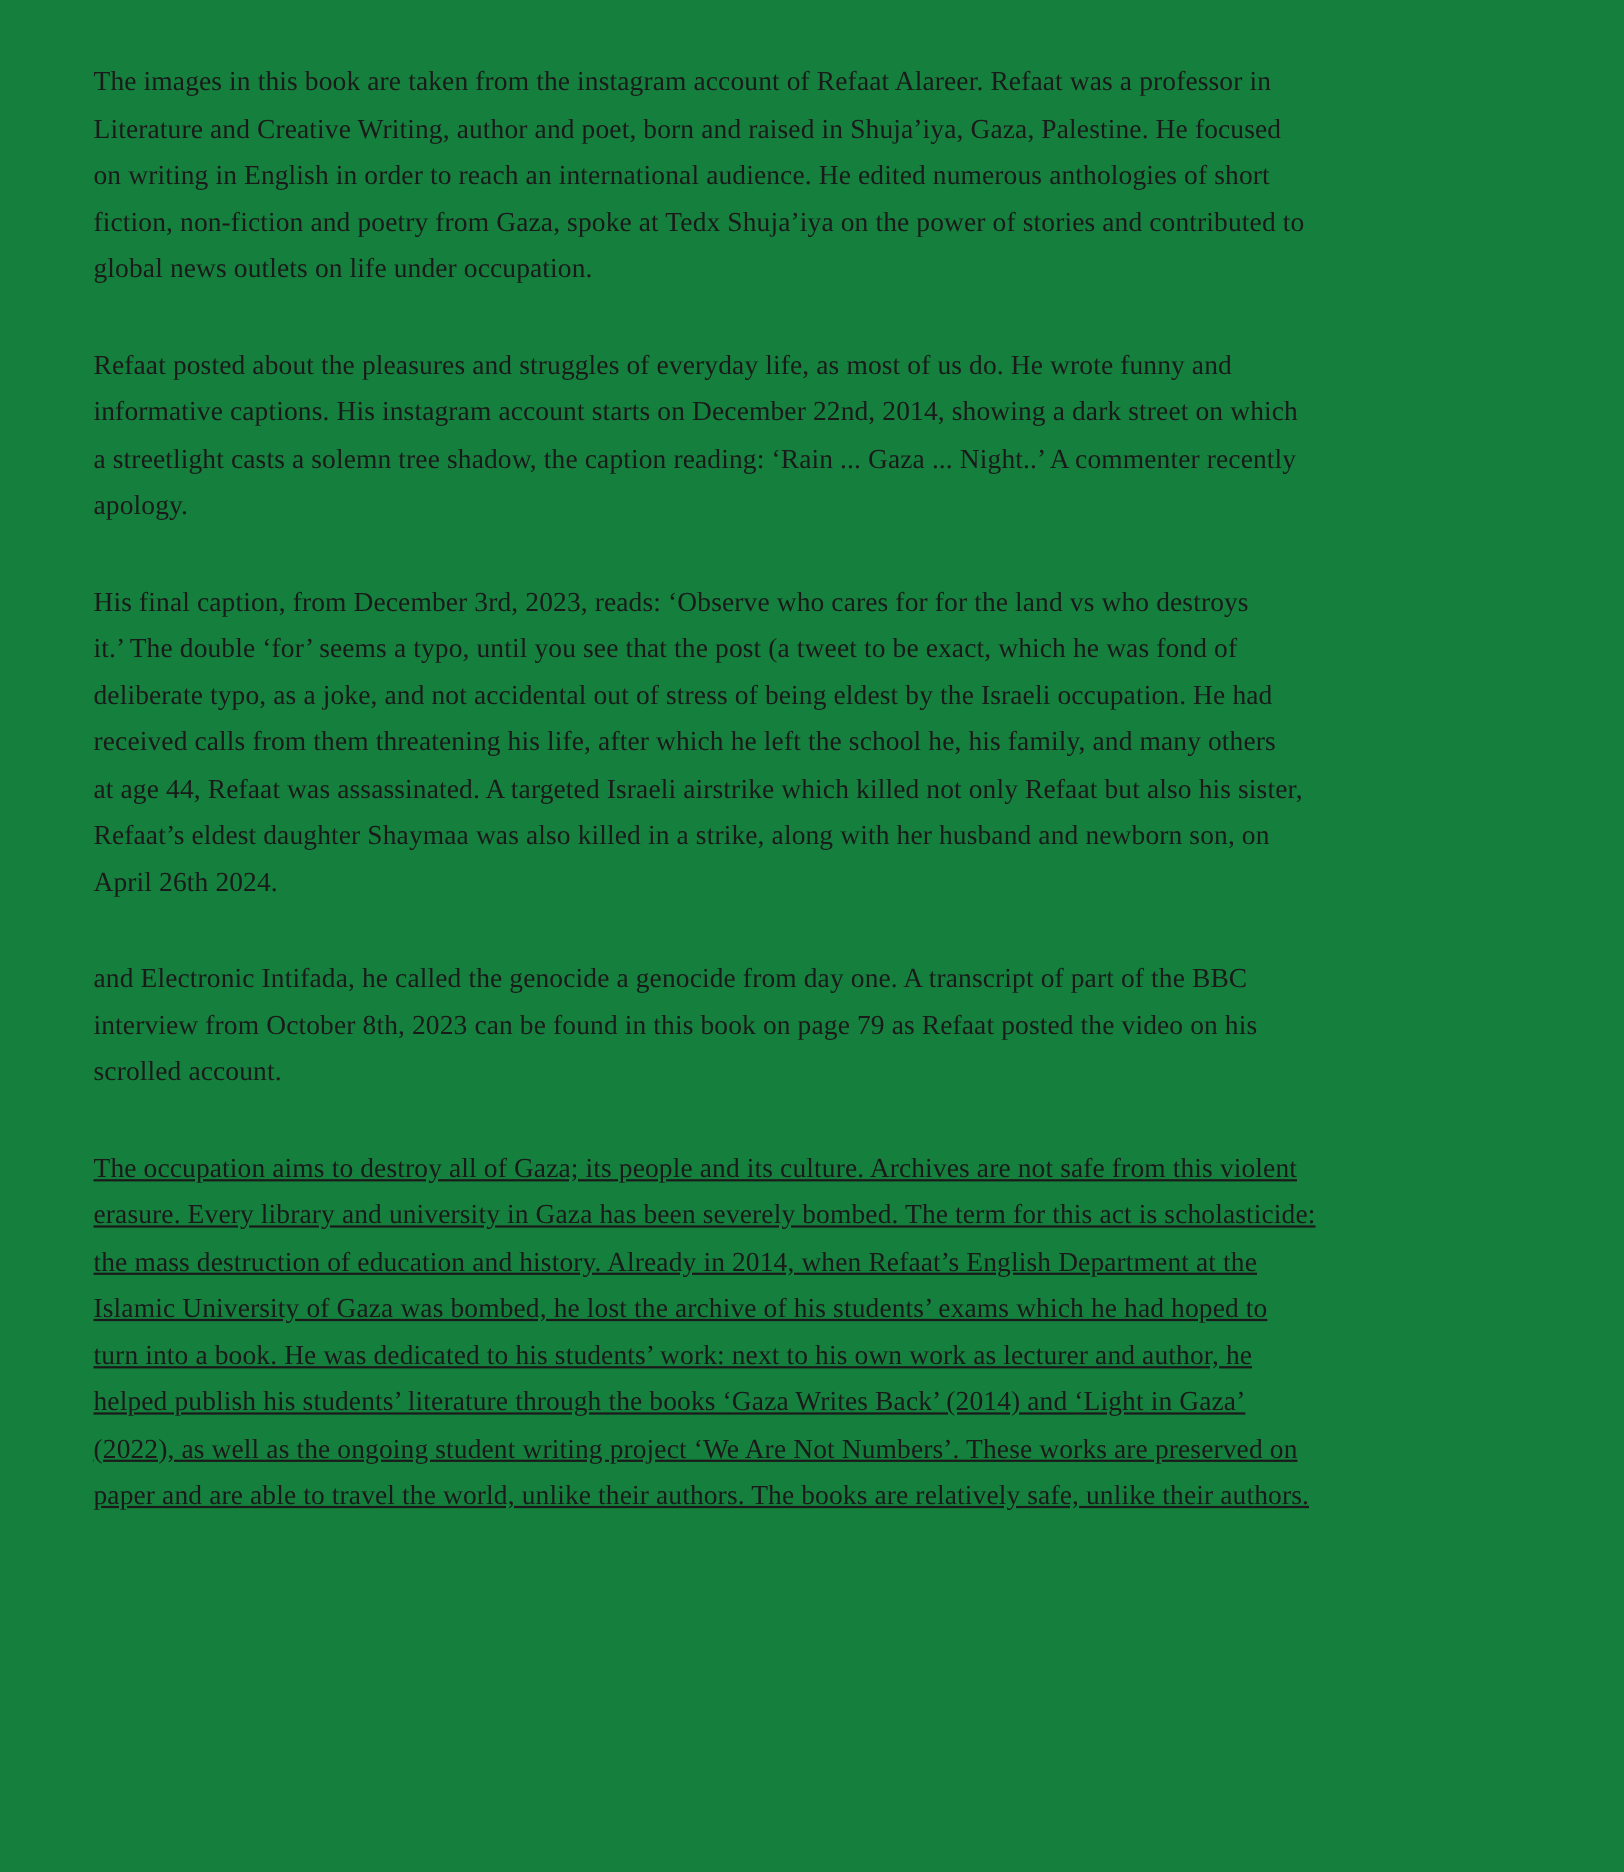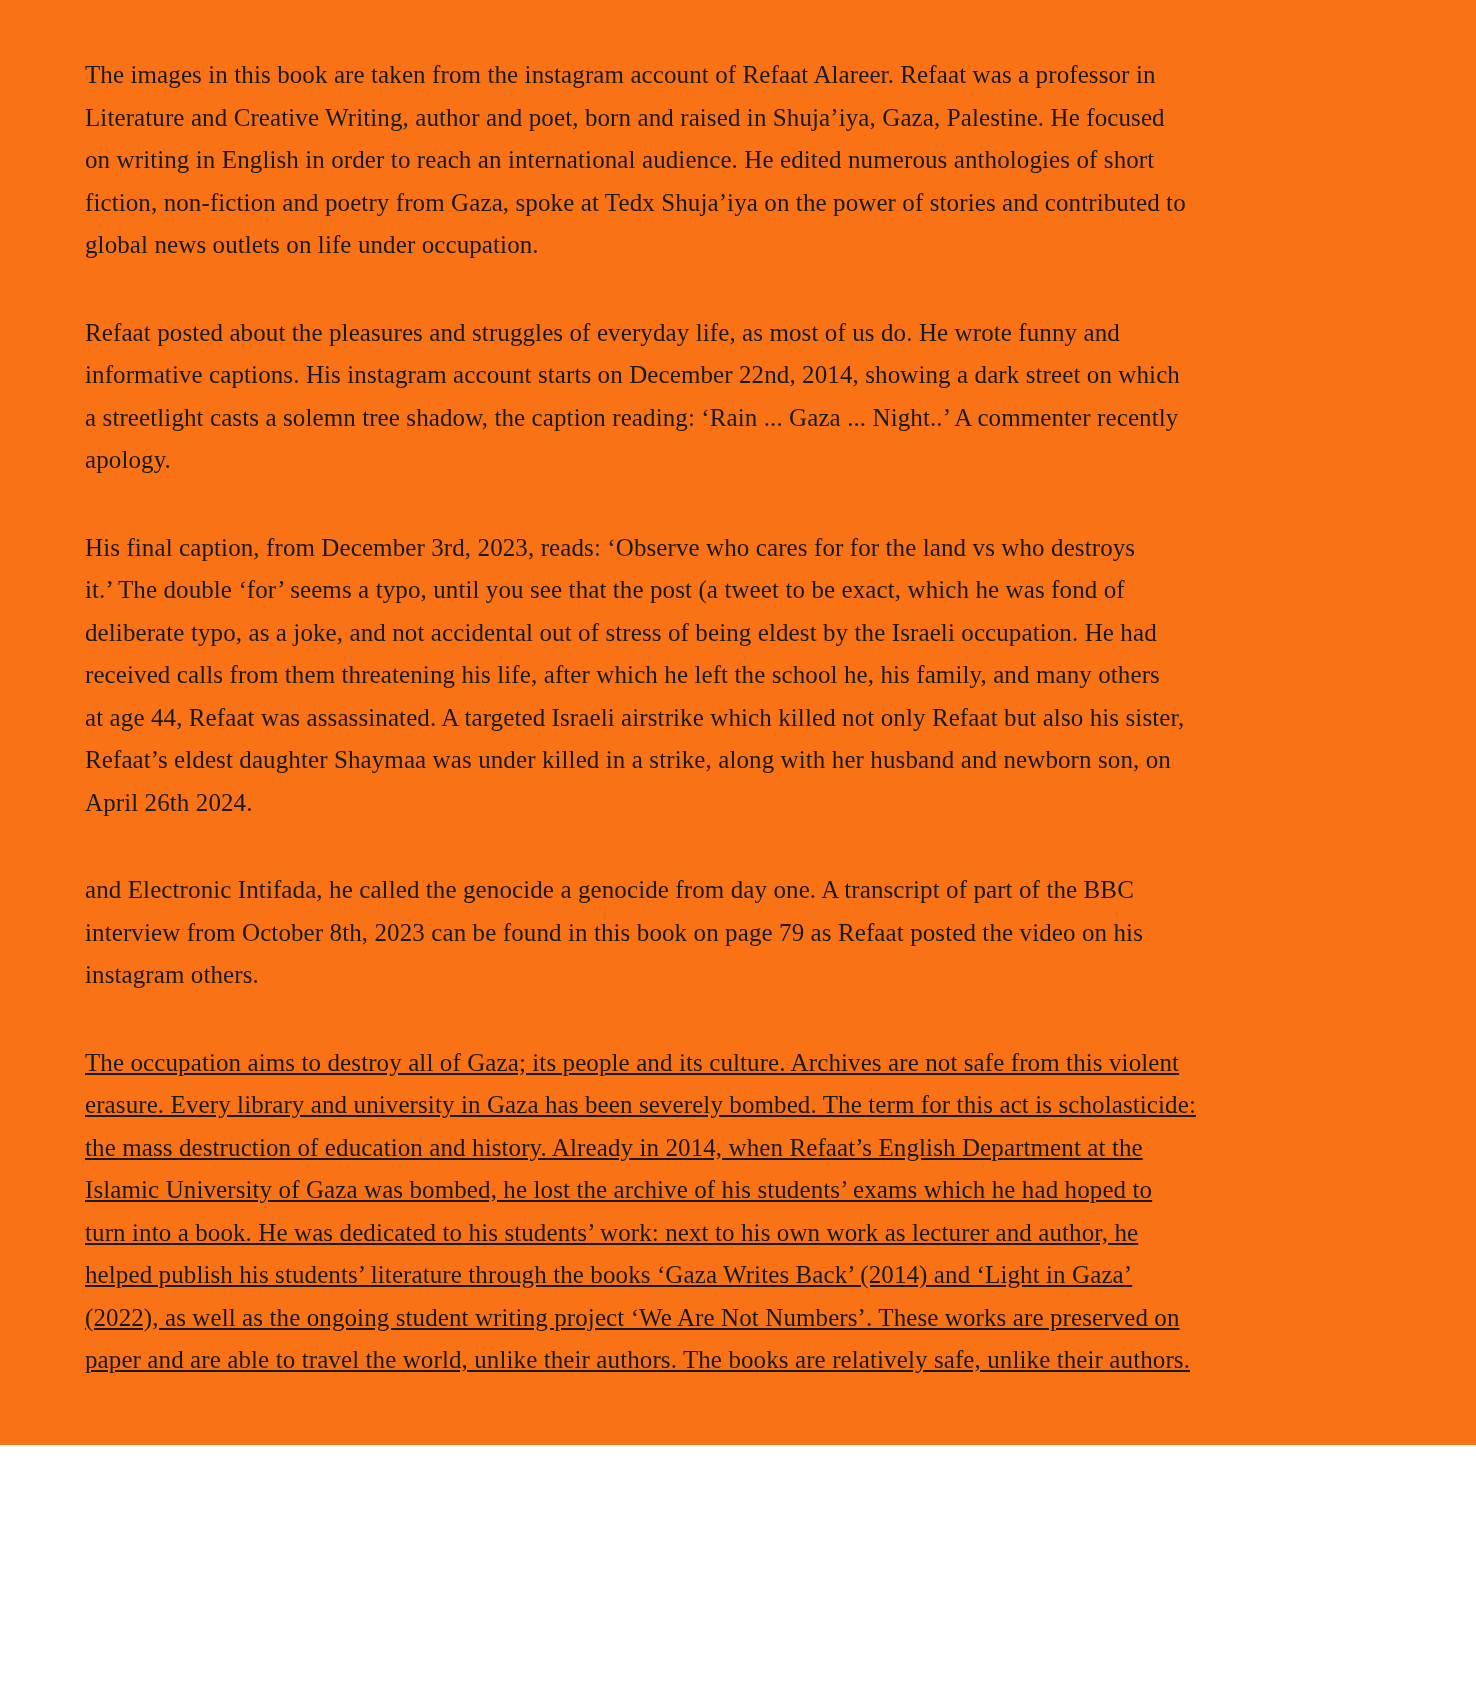--- a/index.html
+++ b/index.html
@@ -8,24 +8,24 @@
     background: #ffffff;
   }
   body {
     width: 1476px;
     height: 1702px;
     font-family: "Liberation Serif", "DejaVu Serif", serif;
   }
   .page {
     box-sizing: border-box;
     width: 1476px;
-    height: 1445px;
+    height: 1702px;
     padding: 54px 58px 0 85px;
     overflow: hidden;
-    background: #f97316;
+    background: #15803d;
   }
   .paragraph {
     margin: 0 0 45px 0;
     padding: 0;
     font-size: 25px;
     line-height: 42.5px;
     color: #1a1a1a;
     letter-spacing: 0.1px;
     text-align: left;
   }
@@ -54,27 +54,27 @@
         <span class="line">informative captions. His instagram account starts on December 22nd, 2014, showing a dark street on which</span>
         <span class="line">a streetlight casts a solemn tree shadow, the caption reading: ‘Rain ... Gaza ... Night..’ A commenter recently</span>
         <span class="line">apology.</span>
       </p>
       <p class="paragraph">
         <span class="line">His final caption, from December 3rd, 2023, reads: ‘Observe who cares for for the land vs who destroys</span>
         <span class="line">it.’ The double ‘for’ seems a typo, until you see that the post (a tweet to be exact, which he was fond of</span>
         <span class="line">deliberate typo, as a joke, and not accidental out of stress of being eldest by the Israeli occupation. He had</span>
         <span class="line">received calls from them threatening his life, after which he left the school he, his family, and many others</span>
         <span class="line">at age 44, Refaat was assassinated. A targeted Israeli airstrike which killed not only Refaat but also his sister,</span>
-        <span class="line">Refaat’s eldest daughter Shaymaa was under killed in a strike, along with her husband and newborn son, on</span>
+        <span class="line">Refaat’s eldest daughter Shaymaa was also killed in a strike, along with her husband and newborn son, on</span>
         <span class="line">April 26th 2024.</span>
       </p>
       <p class="paragraph">
         <span class="line">and Electronic Intifada, he called the genocide a genocide from day one. A transcript of part of the BBC</span>
         <span class="line">interview from October 8th, 2023 can be found in this book on page 79 as Refaat posted the video on his</span>
-        <span class="line">instagram others.</span>
+        <span class="line">scrolled account.</span>
       </p>
       <p class="paragraph">
         <span class="line">The occupation aims to destroy all of Gaza; its people and its culture. Archives are not safe from this violent</span>
         <span class="line">erasure. Every library and university in Gaza has been severely bombed. The term for this act is scholasticide:</span>
         <span class="line">the mass destruction of education and history. Already in 2014, when Refaat’s English Department at the</span>
         <span class="line">Islamic University of Gaza was bombed, he lost the archive of his students’ exams which he had hoped to</span>
         <span class="line">turn into a book. He was dedicated to his students’ work: next to his own work as lecturer and author, he</span>
         <span class="line">helped publish his students’ literature through the books ‘Gaza Writes Back’ (2014) and ‘Light in Gaza’</span>
         <span class="line">(2022), as well as the ongoing student writing project ‘We Are Not Numbers’. These works are preserved on</span>
         <span class="line">paper and are able to travel the world, unlike their authors. The books are relatively safe, unlike their authors.</span>

